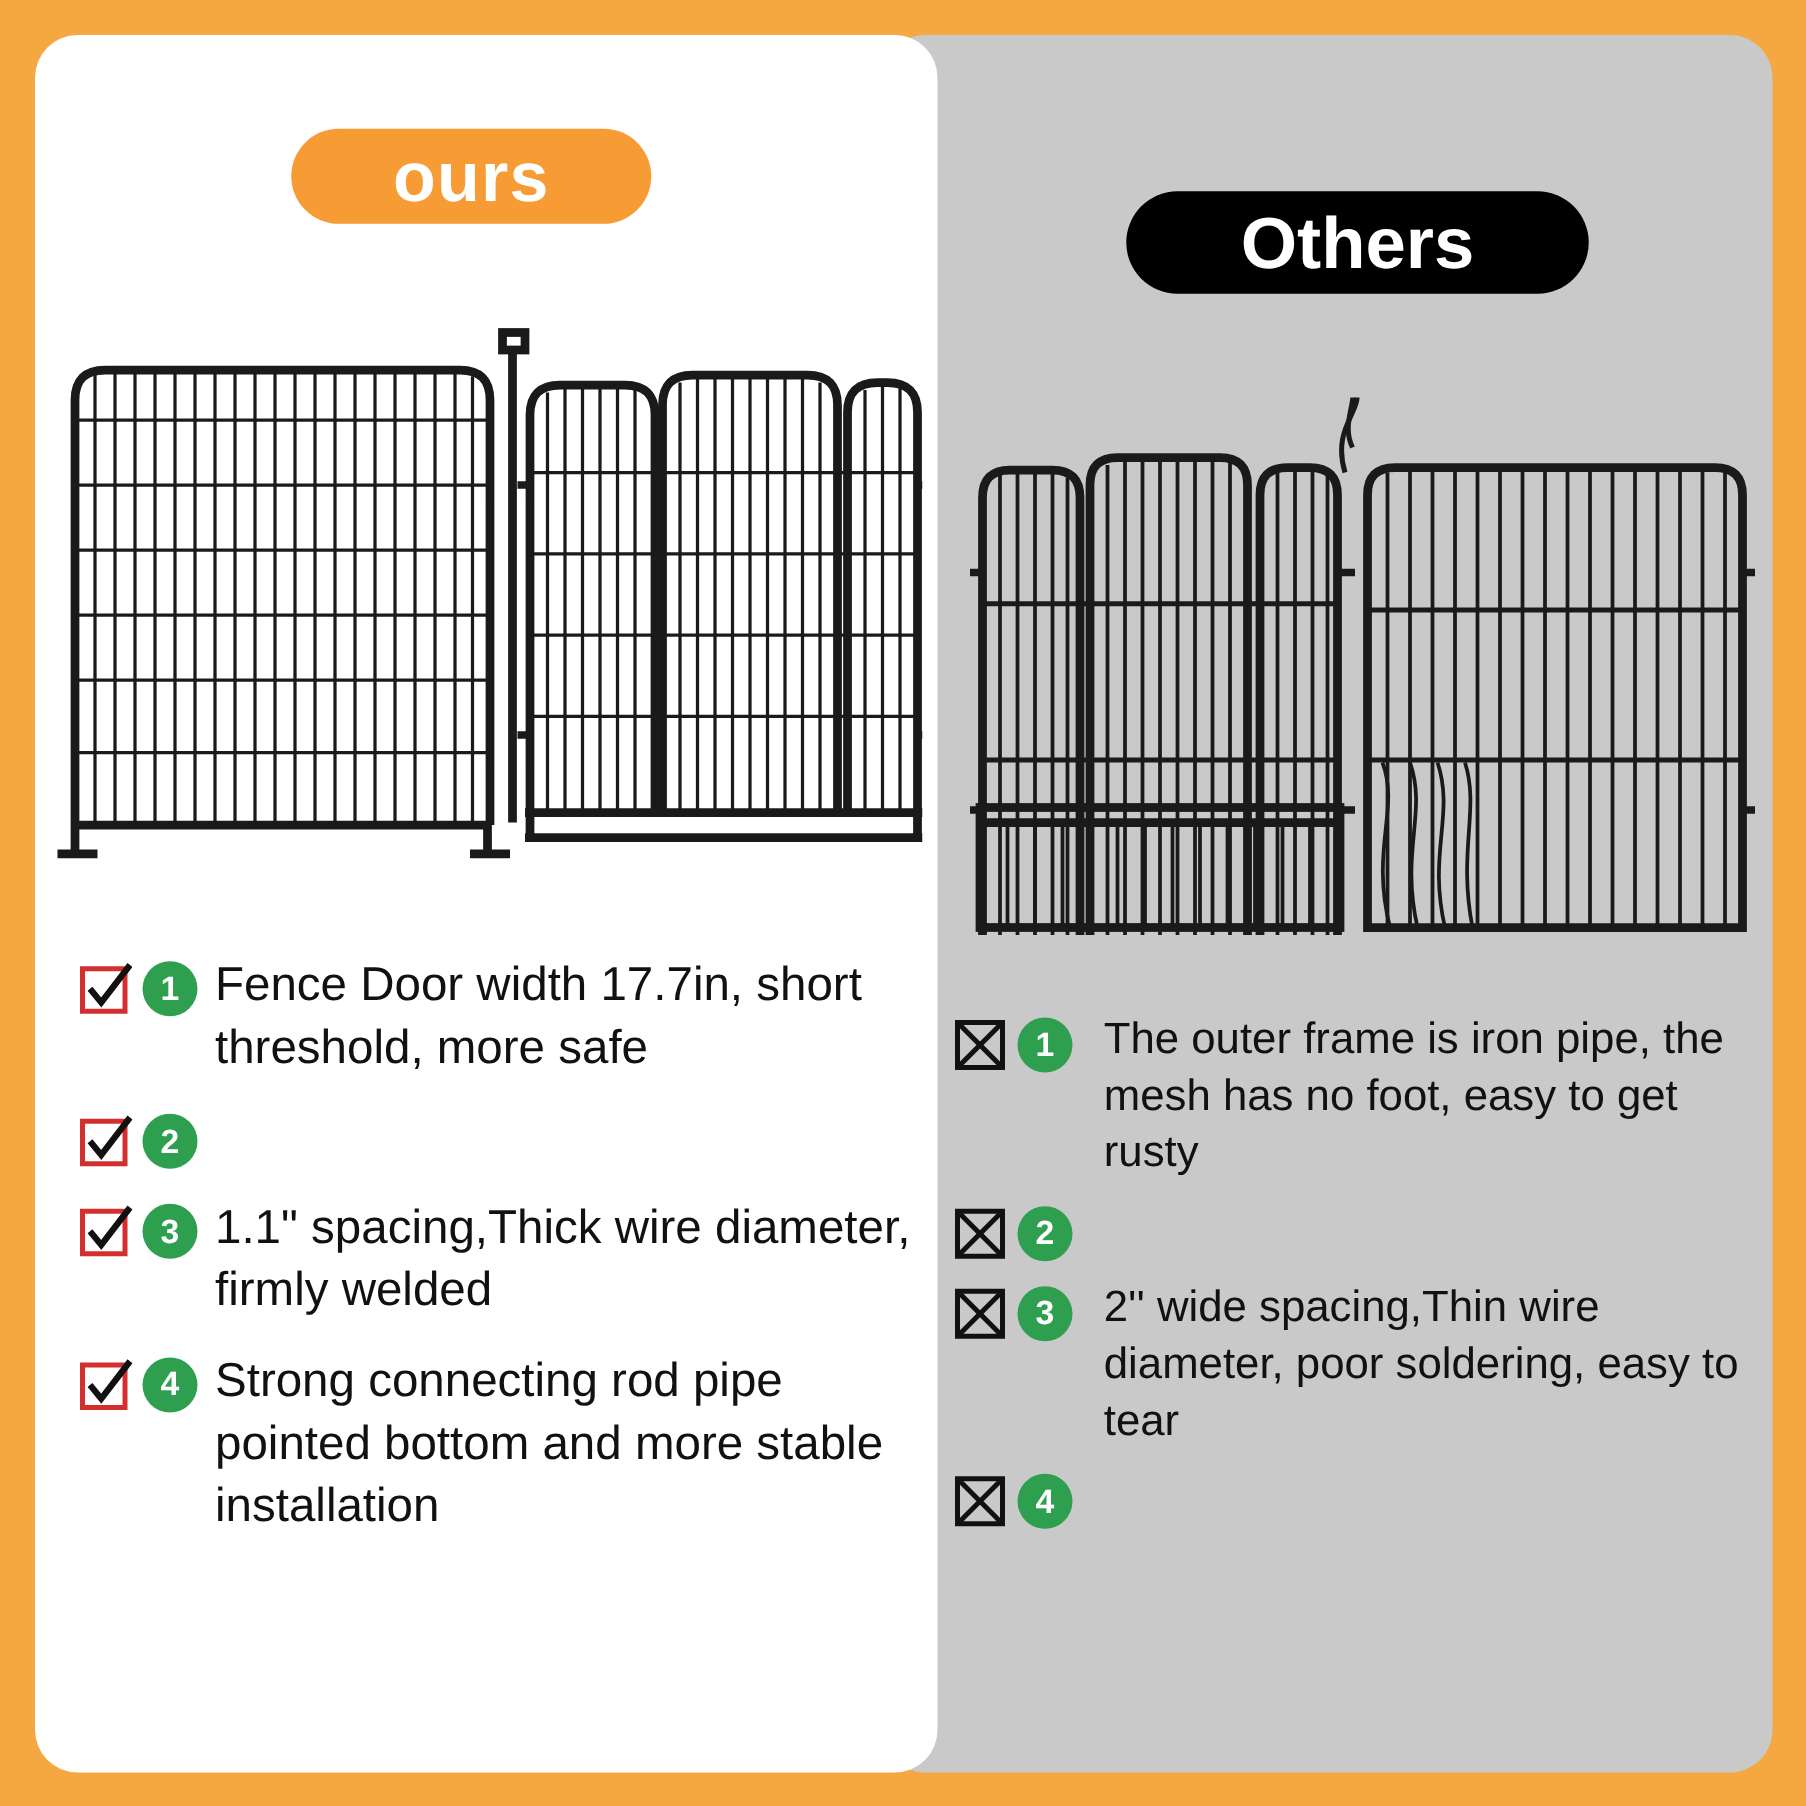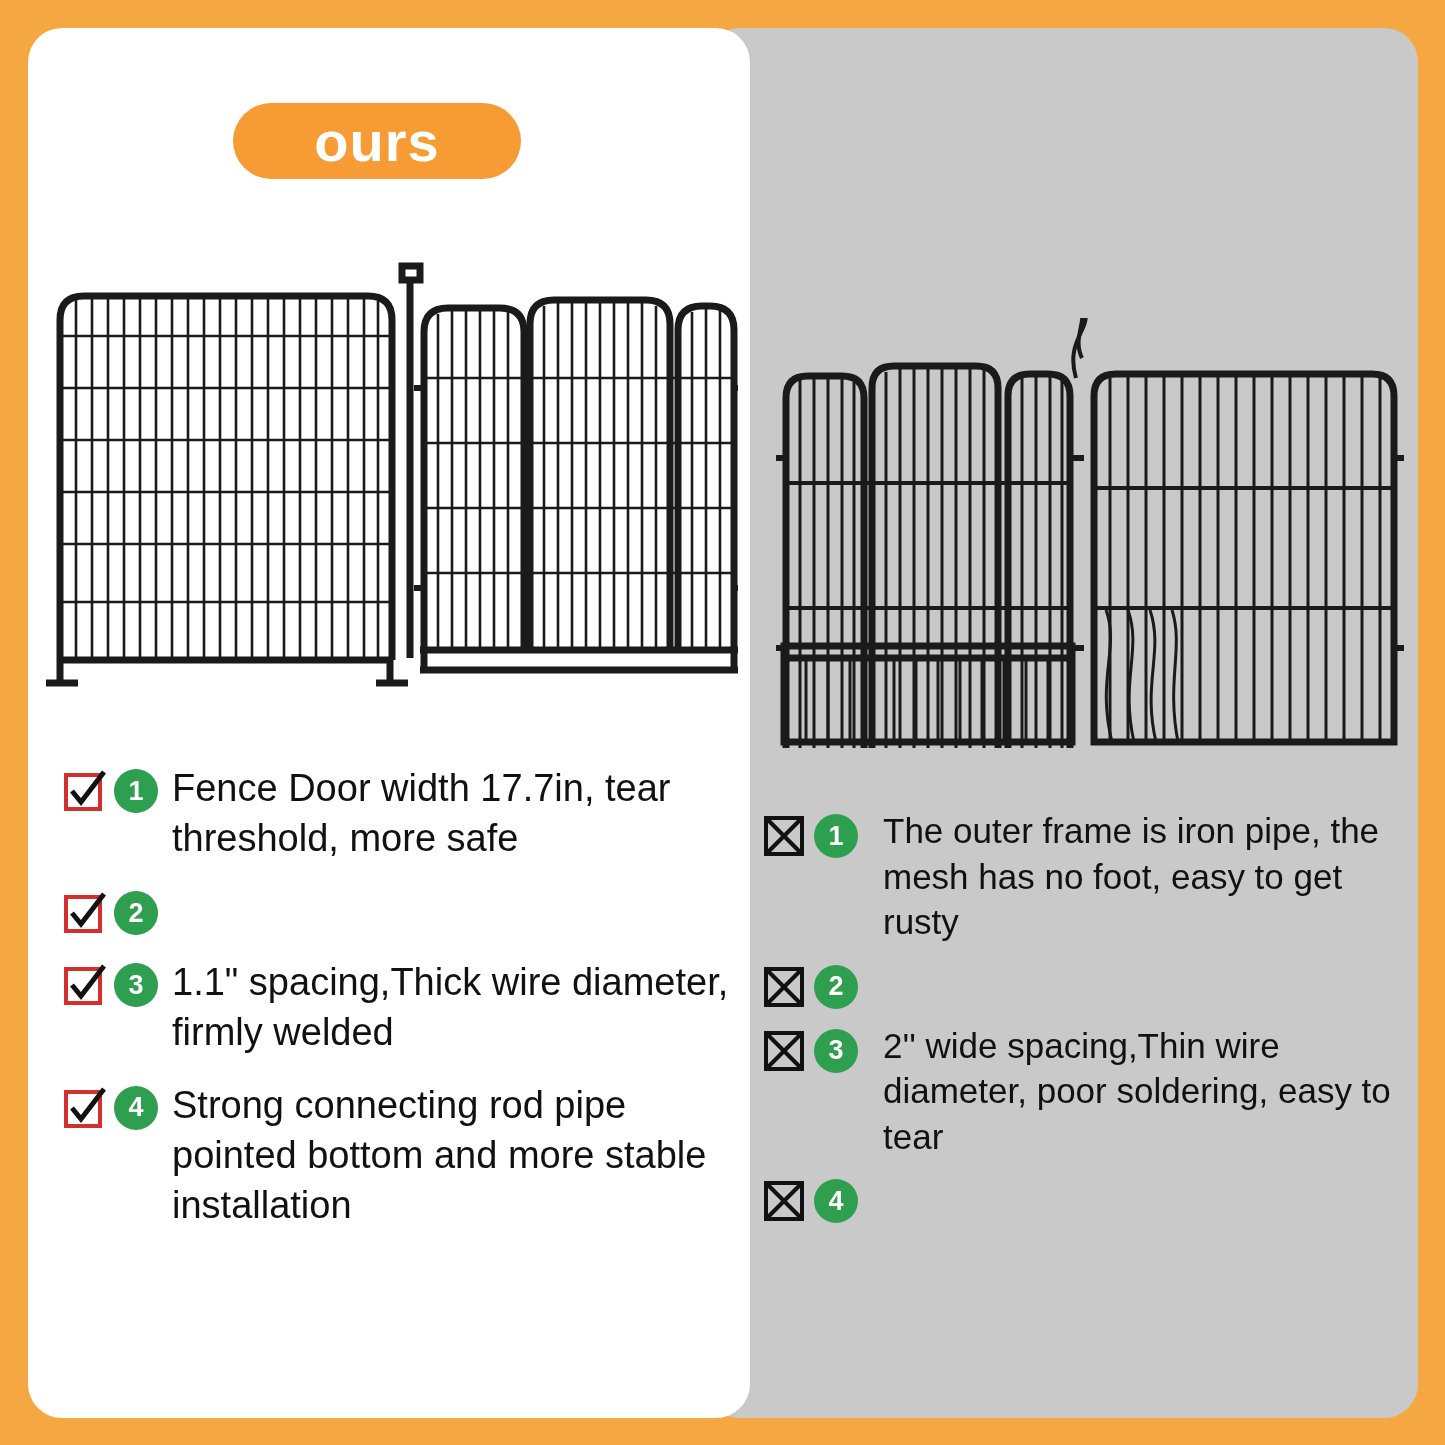--- a/index.html
+++ b/index.html
@@ -159,20 +159,23 @@
 
   .fence-svg { display:block; }
 </style>
 </head>
 <body>
 
 <div class="page">
 
   <div class="panel-others">
 
+    <div class="badge-others">
+      <span>Others</span>
+    </div>
 
     <div class="illus illus-others">
       <svg class="fence-svg" width="630" height="430" viewBox="0 0 630 430" xmlns="http://www.w3.org/2000/svg">
         <g stroke="#1a1a1a" fill="none">
 
           <g stroke-width="7">
             <path d="M10 430 L10 80 Q10 58 32 58 L66 58 Q88 58 88 80 L88 430"></path>
             <path d="M96 430 L96 70 Q96 48 118 48 L200 48 Q222 48 222 70 L222 430"></path>
             <path d="M232 430 L232 78 Q232 56 254 56 L272 56 Q294 56 294 78 L294 430"></path>
           </g>
@@ -436,21 +439,21 @@
     <div class="features features-ours">
 
       <div class="feature-row">
         <span class="mark">
           <svg width="44" height="44" viewBox="0 0 44 44" xmlns="http://www.w3.org/2000/svg">
             <rect x="4" y="6" width="34" height="34" fill="none" stroke="#D32F2F" stroke-width="4"></rect>
             <polyline points="10,22 19,33 42,3" fill="none" stroke="#111111" stroke-width="5"></polyline>
           </svg>
         </span>
         <span class="num">1</span>
-        <span class="feat-text">Fence Door width 17.7in, tear threshold, more safe</span>
+        <span class="feat-text">Fence Door width 17.7in, short threshold, more safe</span>
       </div>
 
       <div class="feature-row">
         <span class="mark">
           <svg width="44" height="44" viewBox="0 0 44 44" xmlns="http://www.w3.org/2000/svg">
             <rect x="4" y="6" width="34" height="34" fill="none" stroke="#D32F2F" stroke-width="4"></rect>
             <polyline points="10,22 19,33 42,3" fill="none" stroke="#111111" stroke-width="5"></polyline>
           </svg>
         </span>
         <span class="num">2</span>

